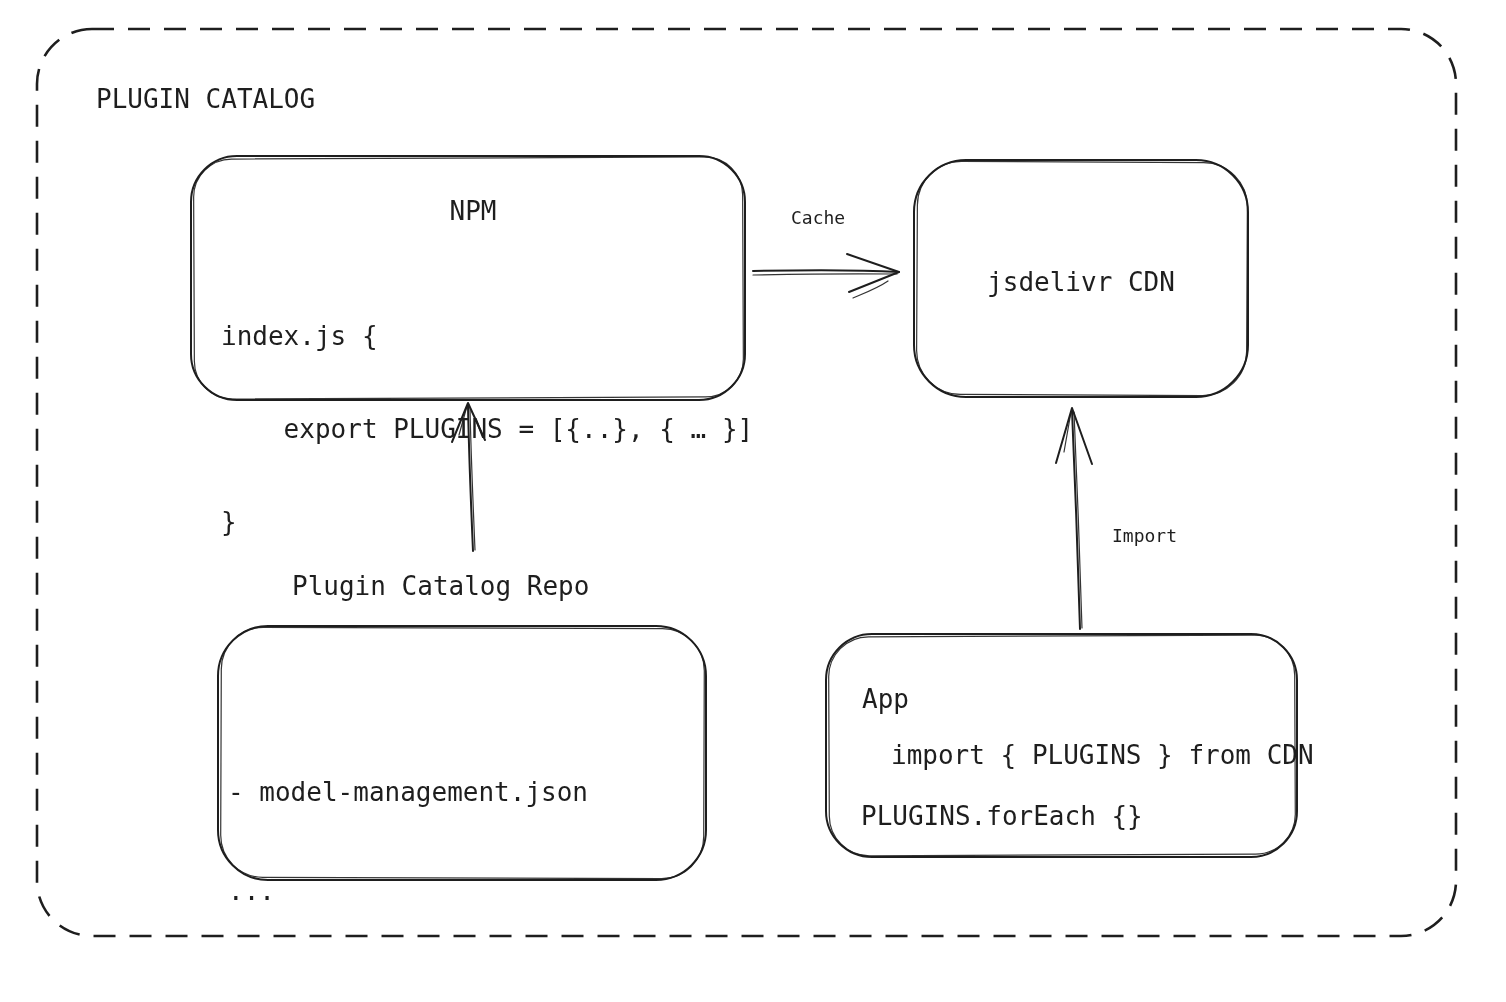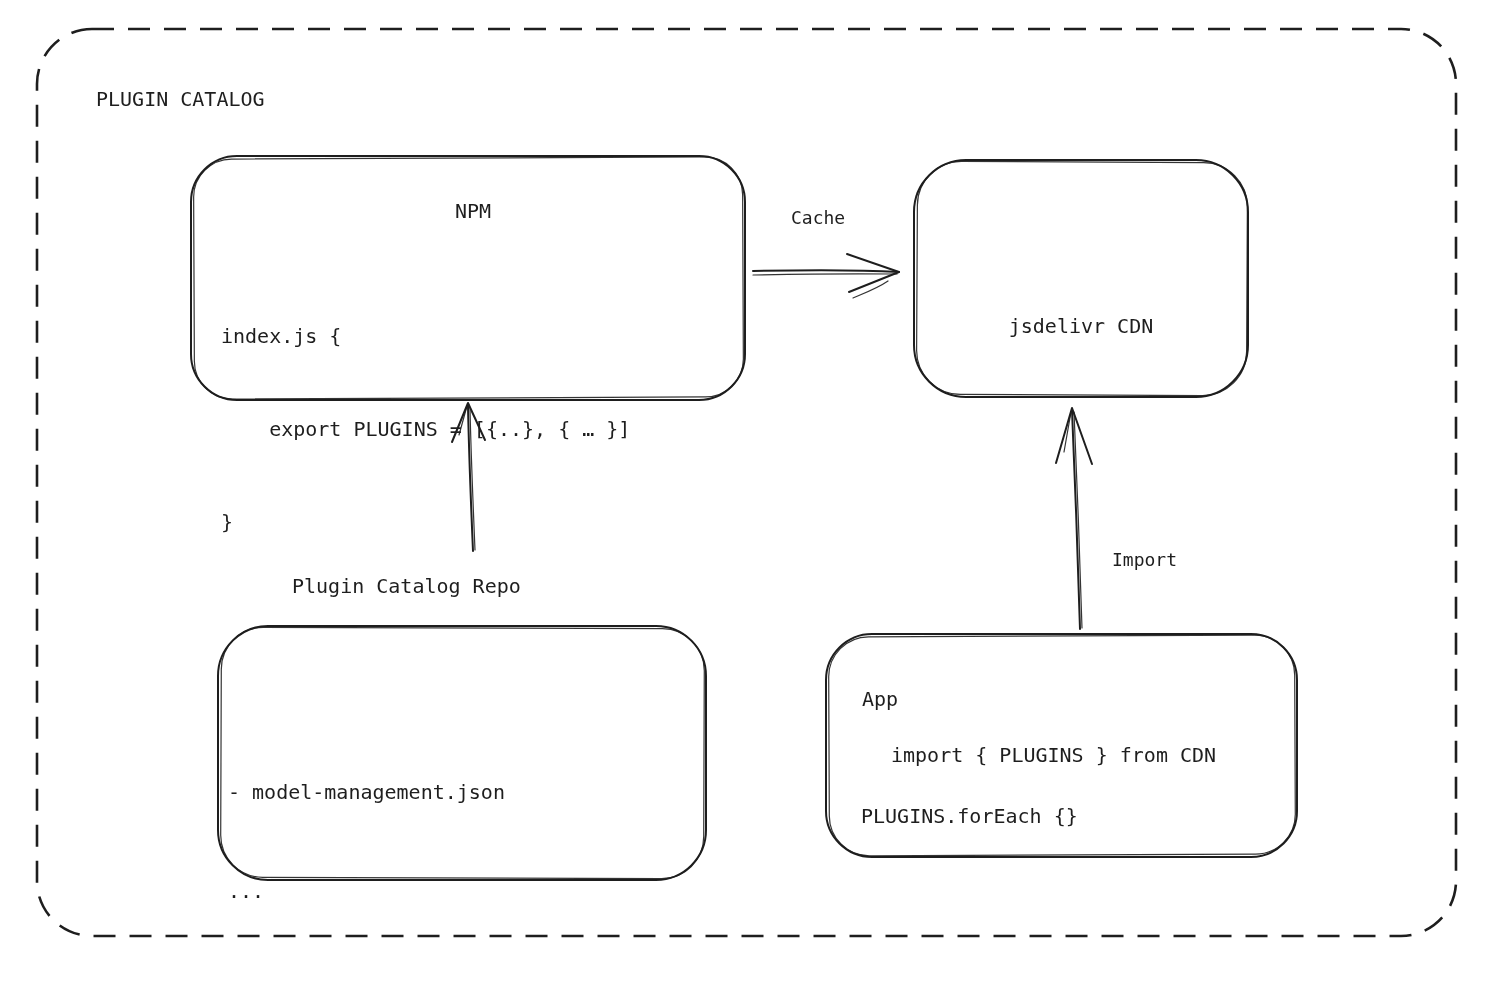--- a/index.html
+++ b/index.html
@@ -7,21 +7,21 @@
   .canvas {
     position:relative; width:1506px; height:1002px;
     background:var(--bg); overflow:hidden;
     font-family:"DejaVu Sans Mono","Liberation Mono",monospace;
     color:var(--ink);
   }
   svg.shapes { position:absolute; left:0; top:0; width:1506px; height:1002px; }
   .stroke { fill:none; stroke:var(--ink); stroke-width:2; stroke-linecap:round; stroke-linejoin:round; }
   .stroke2 { fill:none; stroke:var(--ink); stroke-width:1.2; stroke-linecap:round; stroke-linejoin:round; opacity:.9; }
   .dashedframe { fill:none; stroke:var(--ink); stroke-width:2.6; stroke-dasharray:22 14; }
-  .label { position:absolute; font-size:20px; line-height:31px; white-space:pre; }
+  .label { position:absolute; font-size:26px; line-height:31px; white-space:pre; }
   .ctr { text-align:center; }
   .arrowlbl { font-size:18px; }
   .buildlbl { background:var(--bg); line-height:32px; padding:1px 6px; }
   .items { line-height:33px; }
 </style>
 </head>
 <body>
 
 <div class="canvas">
 
@@ -73,30 +73,30 @@
 
   <div class="label" style="left:96px; top:84px;">PLUGIN CATALOG</div>
 
   <div class="label ctr" style="left:191px; top:196px; width:564px;">NPM</div>
   <div class="label" style="left:221px; top:259px;">
     <div>index.js {</div>
     <div>    export PLUGINS = [{..}, { … }]</div>
     <div>}</div>
   </div>
 
-  <div class="label ctr" style="left:914px; top:267px; width:334px;margin-top:44px;">jsdelivr CDN</div>
+  <div class="label ctr" style="left:914px; top:267px; width:334px;">jsdelivr CDN</div>
 
   <div class="label arrowlbl" style="left:791px; top:202px;">Cache</div>
 
 
   <div class="label" style="left:292px; top:571px;">Plugin Catalog Repo</div>
   <div class="label items" style="left:228px; top:710px;">
     <div>- model-management.json</div>
     <div>...</div>
   </div>
 
-  <div class="label arrowlbl" style="left:1112px; top:544px;">Import</div>
+  <div class="label arrowlbl" style="left:1112px; top:520px;">Import</div>
 
   <div class="label" style="left:862px; top:684px;">App</div>
   <div class="label" style="left:861px; top:740px;margin-left:30px;">import { PLUGINS } from CDN</div>
   <div class="label" style="left:861px; top:801px;">PLUGINS.forEach {}</div>
 
 </div>
 
 </body></html>

